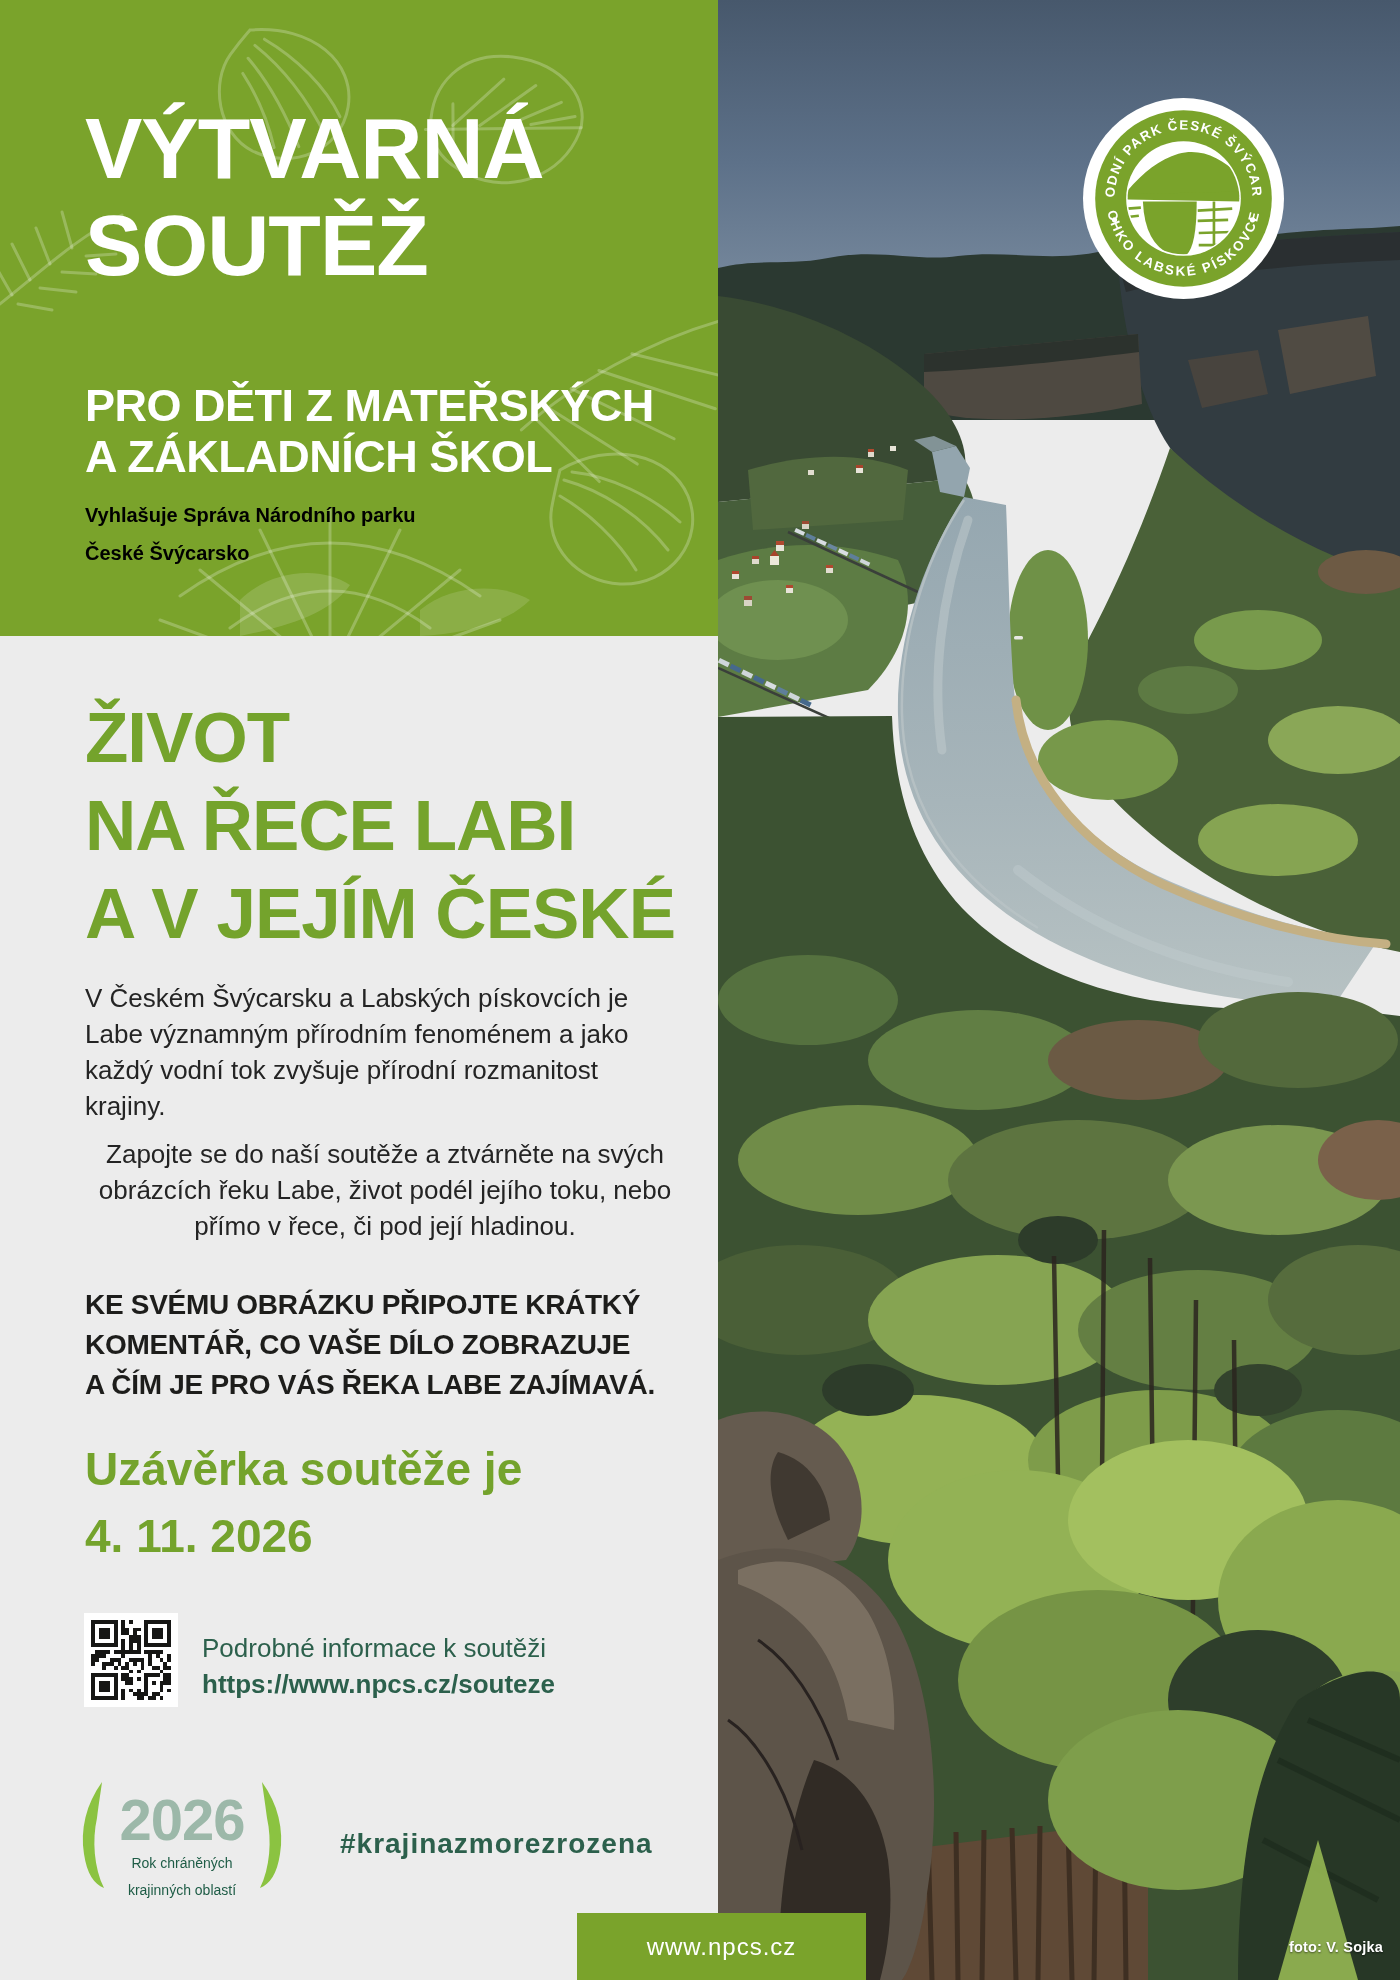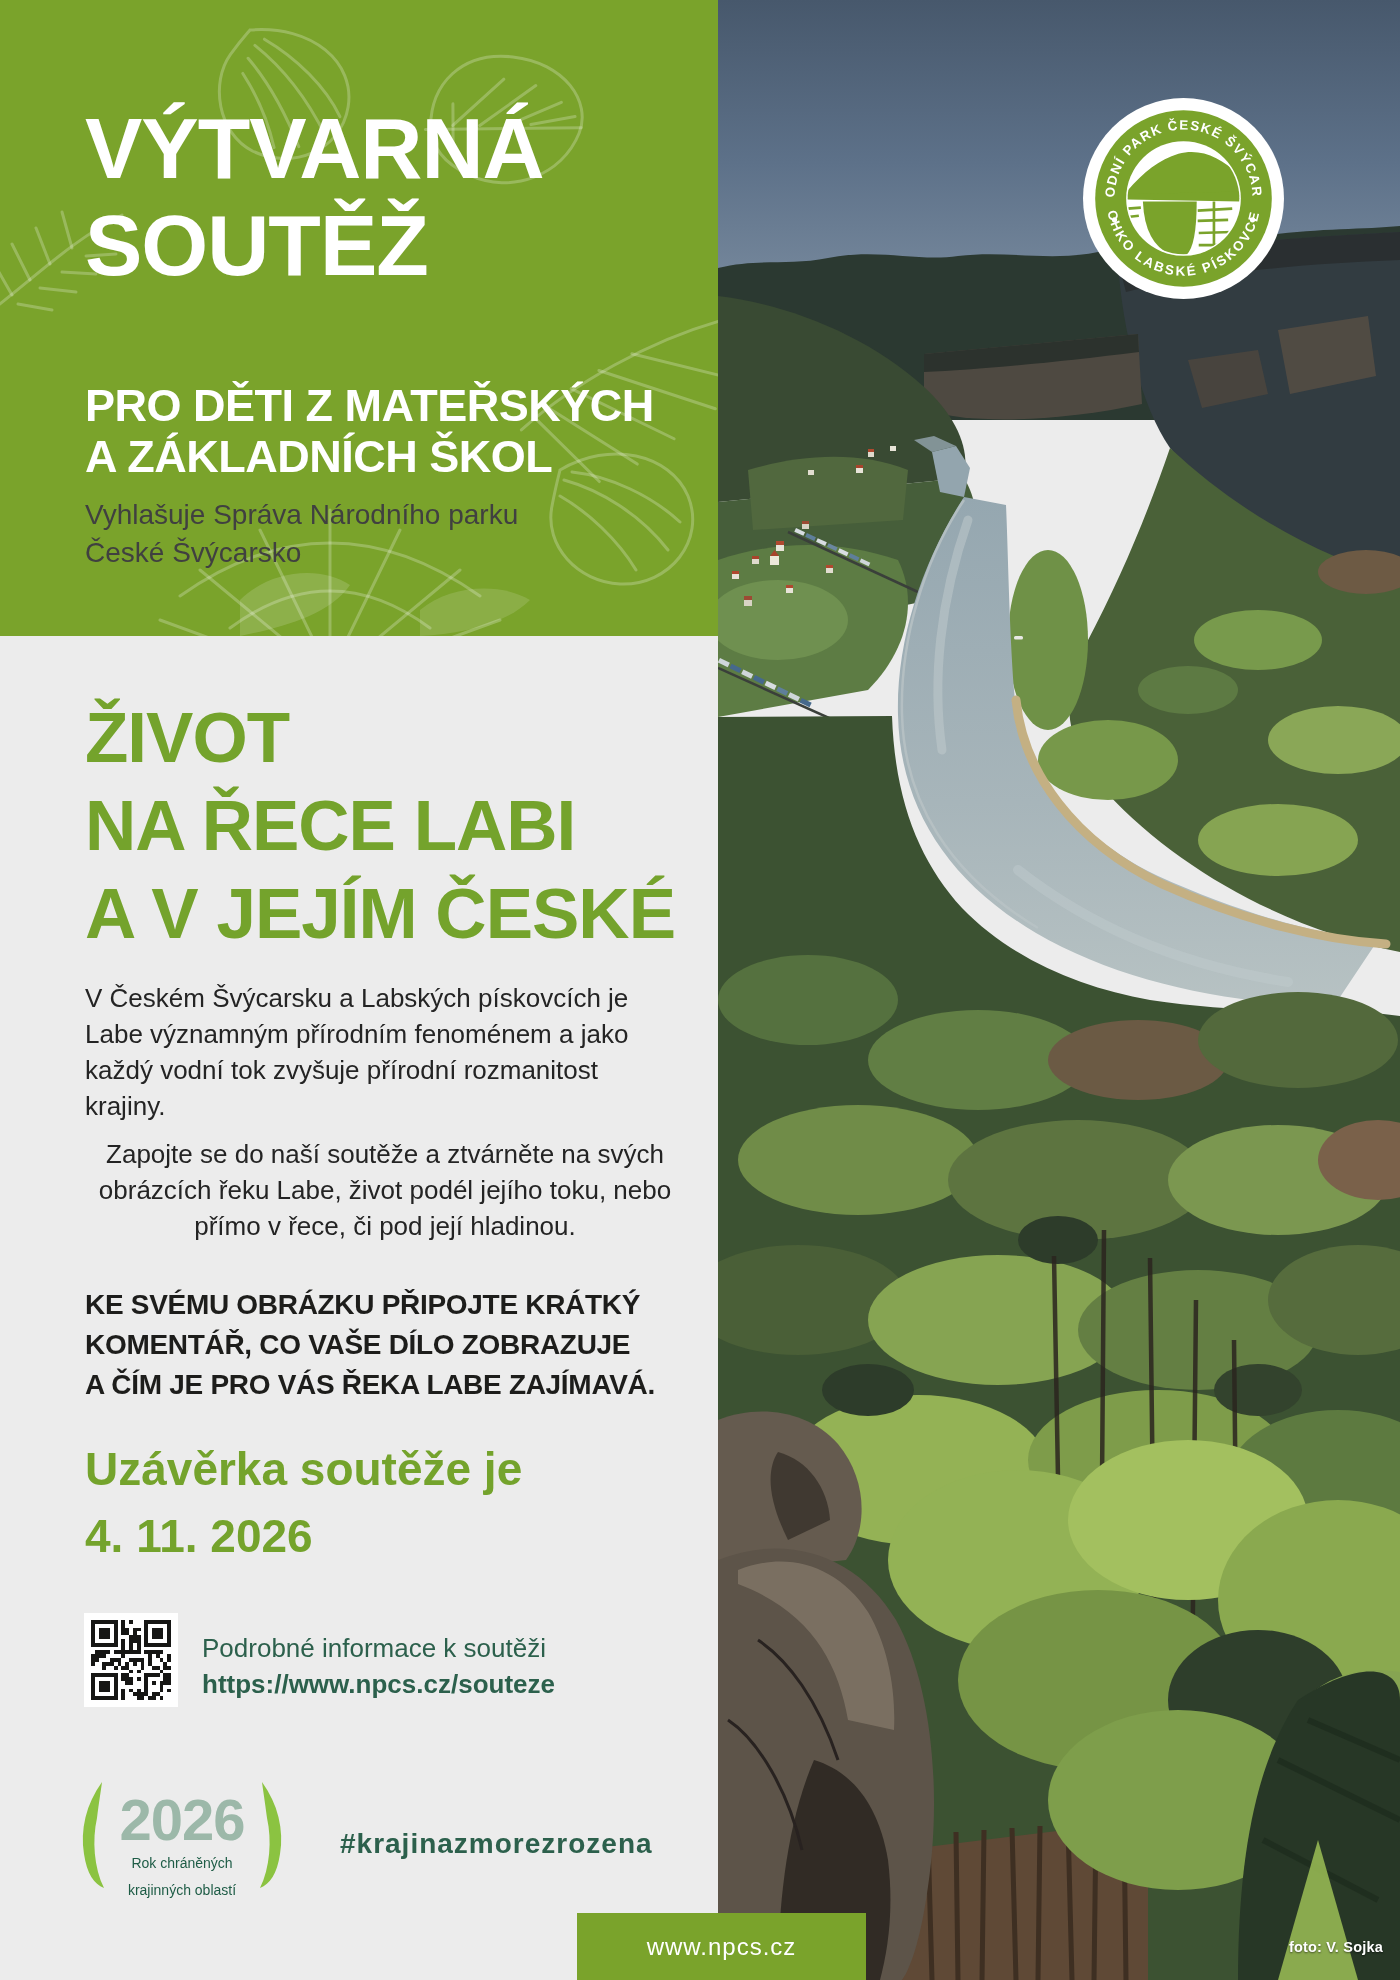--- a/index.html
+++ b/index.html
@@ -13,21 +13,21 @@
   .photo-credit{
     position:absolute;left:1233px;top:1939px;width:150px;text-align:right;
     color:#ffffff;font-size:14.5px;font-weight:700;letter-spacing:.2px;
     text-shadow:0 1px 2px rgba(0,0,0,.55);
   }
   
   .green-header{position:absolute;left:0;top:0;width:718px;height:692px;background:#7aa32b;overflow:hidden;}
   .green-header svg.ornaments{position:absolute;left:0;top:0;width:718px;height:636px;}
   .title{position:absolute;left:85px;top:100px;color:#fff;font-size:86px;line-height:97px;font-weight:700;letter-spacing:-1px;}
   .subtitle{position:absolute;left:85px;top:348px;color:#fff;font-size:45px;line-height:51px;font-weight:700;letter-spacing:-.5px;margin-top:32px;}
-  .organizer{position:absolute;left:85px;top:496px;color:#404040;font-size:28px;line-height:38px;font-weight:400;}
+  .organizer{position:absolute;left:85px;top:496px;color:#000000;font-size:20px;line-height:38px;font-weight:700;}
   
   .gray-panel{position:absolute;left:0;top:636px;width:718px;height:1344px;background:#ececec;}
   .heading{position:absolute;left:85px;top:694px;color:#74a32c;font-size:71px;line-height:88px;font-weight:700;letter-spacing:-1px;}
   .body-par{position:absolute;left:85px;color:#242424;font-size:26px;line-height:36px;width:600px;}
   .para1{top:980px;}
   .para2{top:1136px;text-align:center;}
   .note{position:absolute;left:85px;top:1285px;color:#1d1d1b;font-size:28px;line-height:40px;font-weight:700;width:600px;letter-spacing:-.3px;}
   .deadline{position:absolute;left:85px;top:1436px;color:#74a32c;font-size:46px;line-height:67px;font-weight:700;}
   .qr-box{position:absolute;left:84px;top:1613px;width:94px;height:94px;background:#ffffff;box-sizing:border-box;padding:7px;}
   .qr-box svg{display:block;width:80px;height:80px;}

